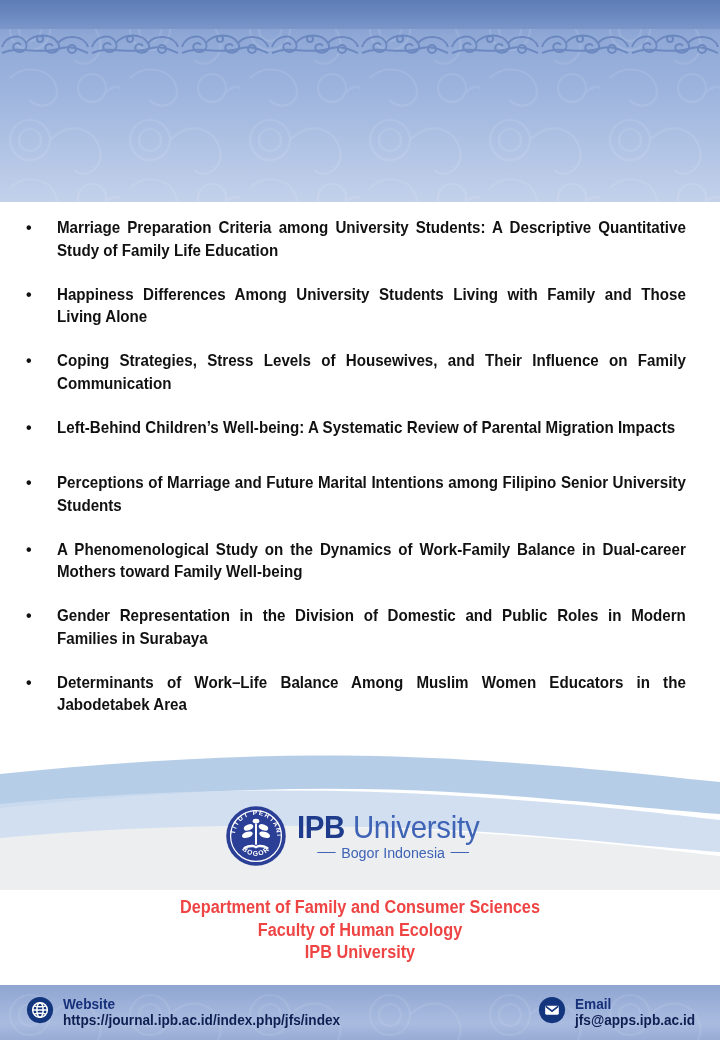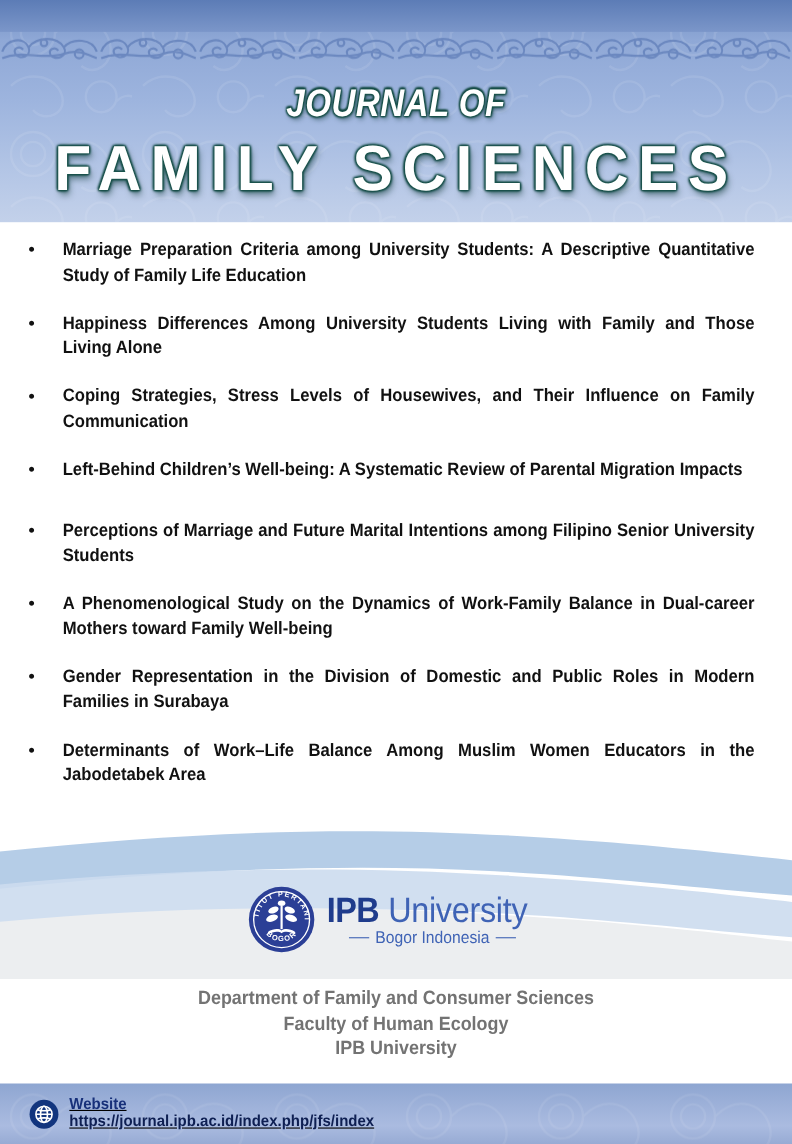--- a/index.html
+++ b/index.html
@@ -164,21 +164,21 @@
     display:flex; align-items:center; gap:6px;
     padding-left:22px;
   }
   .rule { display:inline-block; width:20px; height:1.6px; background:#3f63b5; }
 
   
   .department {
     position:absolute; left:0; top:896px;
     width:720px;
     text-align:center;
-    color:#737373;
+    color:#ef4444;
     z-index:6;
   }
   .department div {
     font-size:17.5px;
     line-height:22.5px;
     font-weight:bold;
     transform:scaleX(.93);
   }
 
   
@@ -191,23 +191,22 @@
   .footer-texture {
     position:absolute; left:0; top:0; width:720px; height:55px;
     opacity:.3;
   }
   .footer-inner {
     position:relative; z-index:3;
     height:55px;
     display:flex; align-items:center;
   }
   .contact {
-    display:flex; align-items:center; gap:9px;
+    display:flex; gap:9px;
     position:absolute;
-    text-decoration:underline;
   }
   .contact.website  { left:26px; }
   .contact.instagram{ left:358px; }
   .contact.email    { left:538px; }
 
   .contact-icon {
     width:28px; height:28px; flex:0 0 auto;
   }
   .contact-label {
     color:#17307a;
@@ -262,24 +261,20 @@
             <path d="M58 14 C66 5, 84 6, 88 18"></path>
             <circle cx="40" cy="10" r="3"></circle>
             <circle cx="72" cy="20" r="4"></circle>
             <path d="M2 24 C20 16, 40 26, 58 20 C72 15, 82 22, 88 24"></path>
           </g>
         </pattern>
       </defs>
       <rect width="720" height="28" fill="url(#scroll)"></rect>
     </svg>
 
-    <div class="title-wrap">
-      <div class="title-journal-of">JOURNAL OF</div>
-      <div class="title-family-sciences">FAMILY SCIENCES</div>
-    </div>
   </div>
 
   <div class="articles">
 
     <div class="article-item">
       <span class="article-bullet">•</span>
       <span class="article-text">Marriage Preparation Criteria among University Students: A Descriptive Quantitative Study of Family Life Education</span>
     </div>
 
     <div class="article-item">
@@ -388,17 +383,28 @@
             <path d="M9.3 20.8 C12.2 19.3, 19.8 19.3, 22.7 20.8"></path>
           </g>
         </svg>
         <div>
           <div class="contact-label">Website</div>
           <div class="contact-value">https://journal.ipb.ac.id/index.php/jfs/index</div>
         </div>
       </div>
 
 
+      <div class="contact email">
+        <svg class="contact-icon" viewBox="0 0 32 32">
+          <circle cx="16" cy="16" r="15" fill="#12357e"></circle>
+          <rect x="8.2" y="11" width="15.6" height="10.4" rx="1.6" fill="#ffffff"></rect>
+          <path d="M8.9 11.9 L16 17.4 L23.1 11.9" fill="none" stroke="#12357e" stroke-width="1.8"></path>
+        </svg>
+        <div>
+          <div class="contact-label">Email</div>
+          <div class="contact-value">jfs@apps.ipb.ac.id</div>
+        </div>
+      </div>
 
     </div>
   </div>
 
 </div>
 
 </body></html>

